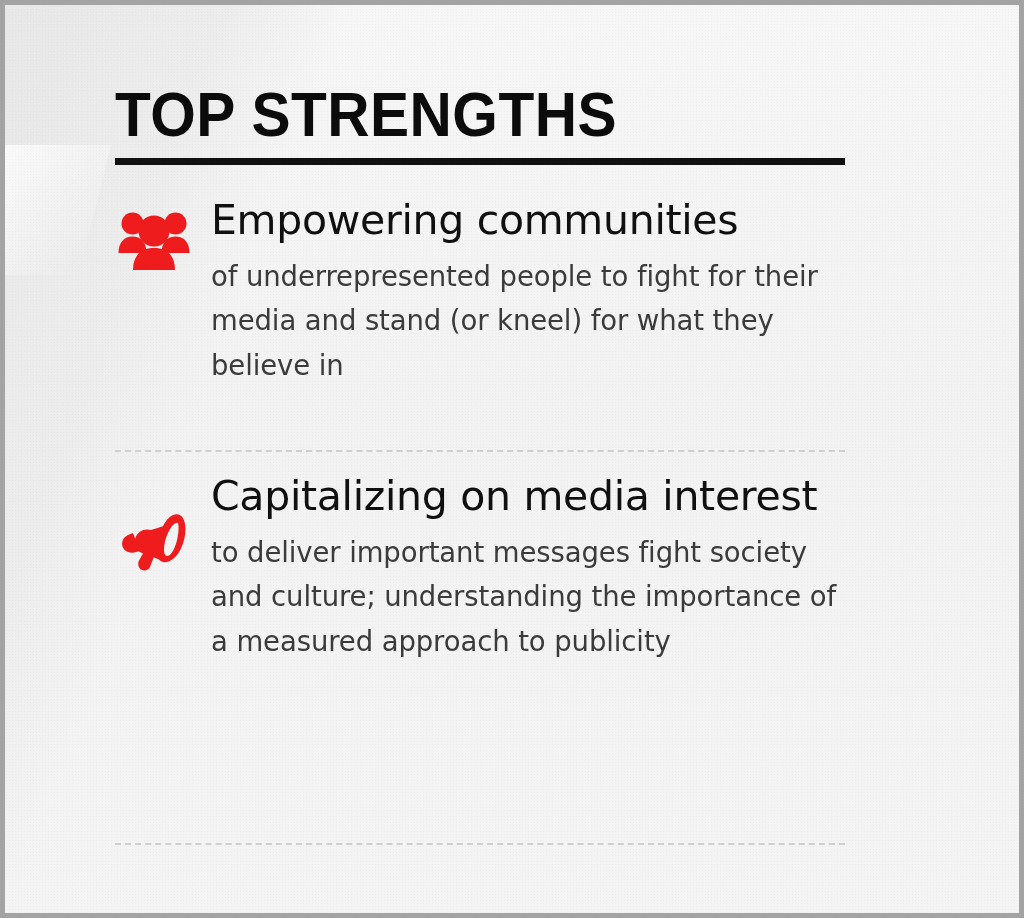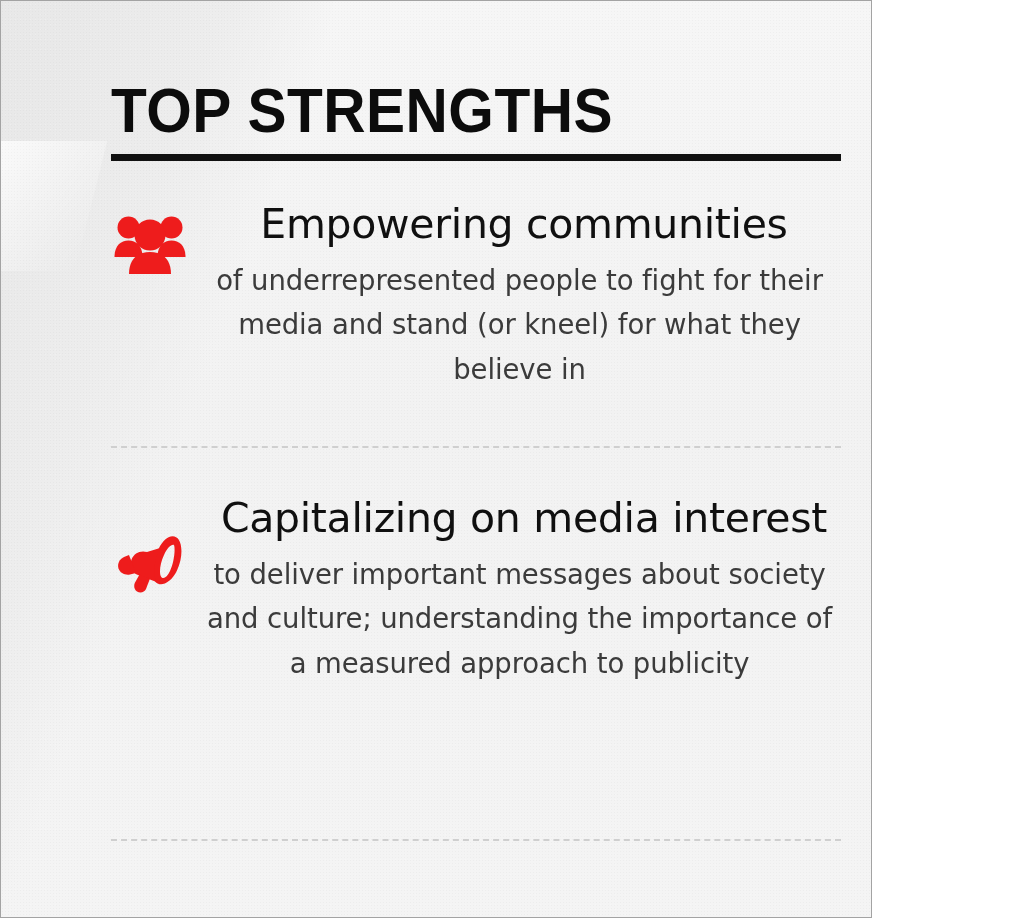--- a/index.html
+++ b/index.html
@@ -3,28 +3,27 @@
 <meta charset="utf-8">
 <style>
   html, body {
     margin: 0;
     padding: 0;
     background: #ffffff;
   }
 
   .page {
     position: relative;
-    width: 872px;
+    width: 1024px;
     height: 918px;
     box-sizing: border-box;
     background: #f2f2f2;
-    border: 1px solid #a3a3a3;
+    border: 5px solid #a3a3a3;
     overflow: hidden;
     font-family: "DejaVu Sans", sans-serif;
-    text-align: center;
   }
 
   
   .bg-base {
     position: absolute;
     inset: 0;
     background: linear-gradient(180deg, #f6f6f6 0%, #f2f2f2 45%, #f4f4f4 100%);
   }
 
   
@@ -95,22 +94,22 @@
     height: 7px;
     background: #111111;
   }
 
   
   .block {
     position: absolute;
     left: 110px;
     width: 730px;
   }
-  .block-1 { top: 200px; }
-  .block-2 { top: 494px; }
+  .block-1 { top: 192px; }
+  .block-2 { top: 468px; }
 
   .icon-wrap {
     position: absolute;
     left: 0;
     width: 78px;
     display: flex;
     align-items: flex-start;
     justify-content: center;
   }
   .icon-1 { top: 12px; }
@@ -205,20 +204,20 @@
             <path d="M46 13 C39.5 25 39 40.5 42.5 47 L24 40 C17.5 37.5 15 31 17.5 24.5 C20 18 26.5 15 33 17 Z"></path>
 
             <path d="M10 22 C5.5 24 3 29 4.5 33.5 C6 38 11 40.5 16 39.5 L22 38 L15 20 Z"></path>
 
             <path d="M25.5 39.5 L36 43.5 L32 54 C30.5 57.5 26 58.5 23 56.5 C20 54.5 19.5 50.5 21 47.5 Z"></path>
           </g>
         </svg>
       </div>
       <div class="text-col">
         <h2 class="block-heading">Capitalizing on media interest</h2>
-        <p class="block-body">to deliver important messages about society and culture; understanding the importance of a measured approach to publicity</p>
+        <p class="block-body">to deliver important messages fight society and culture; understanding the importance of a measured approach to publicity</p>
       </div>
     </div>
 
     <div class="divider divider-2"></div>
 
   </div>
 </div>
 
 </body></html>

